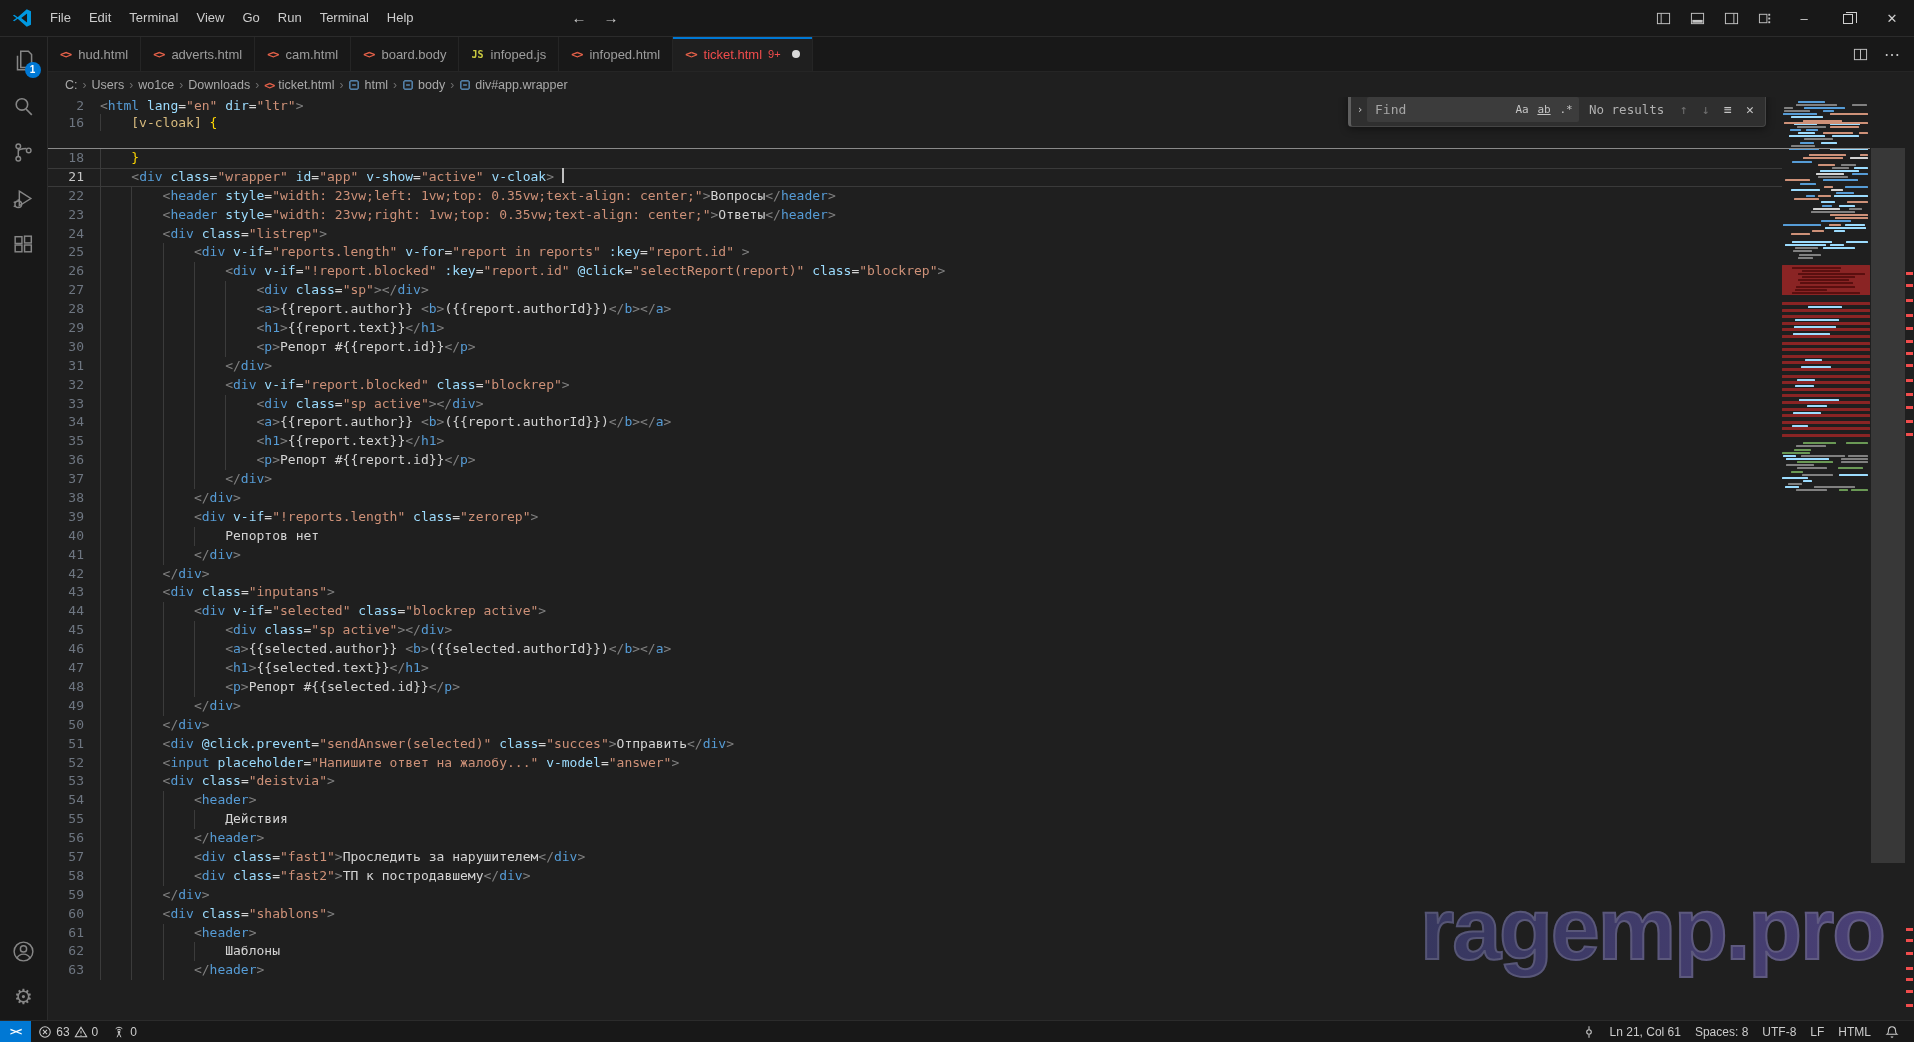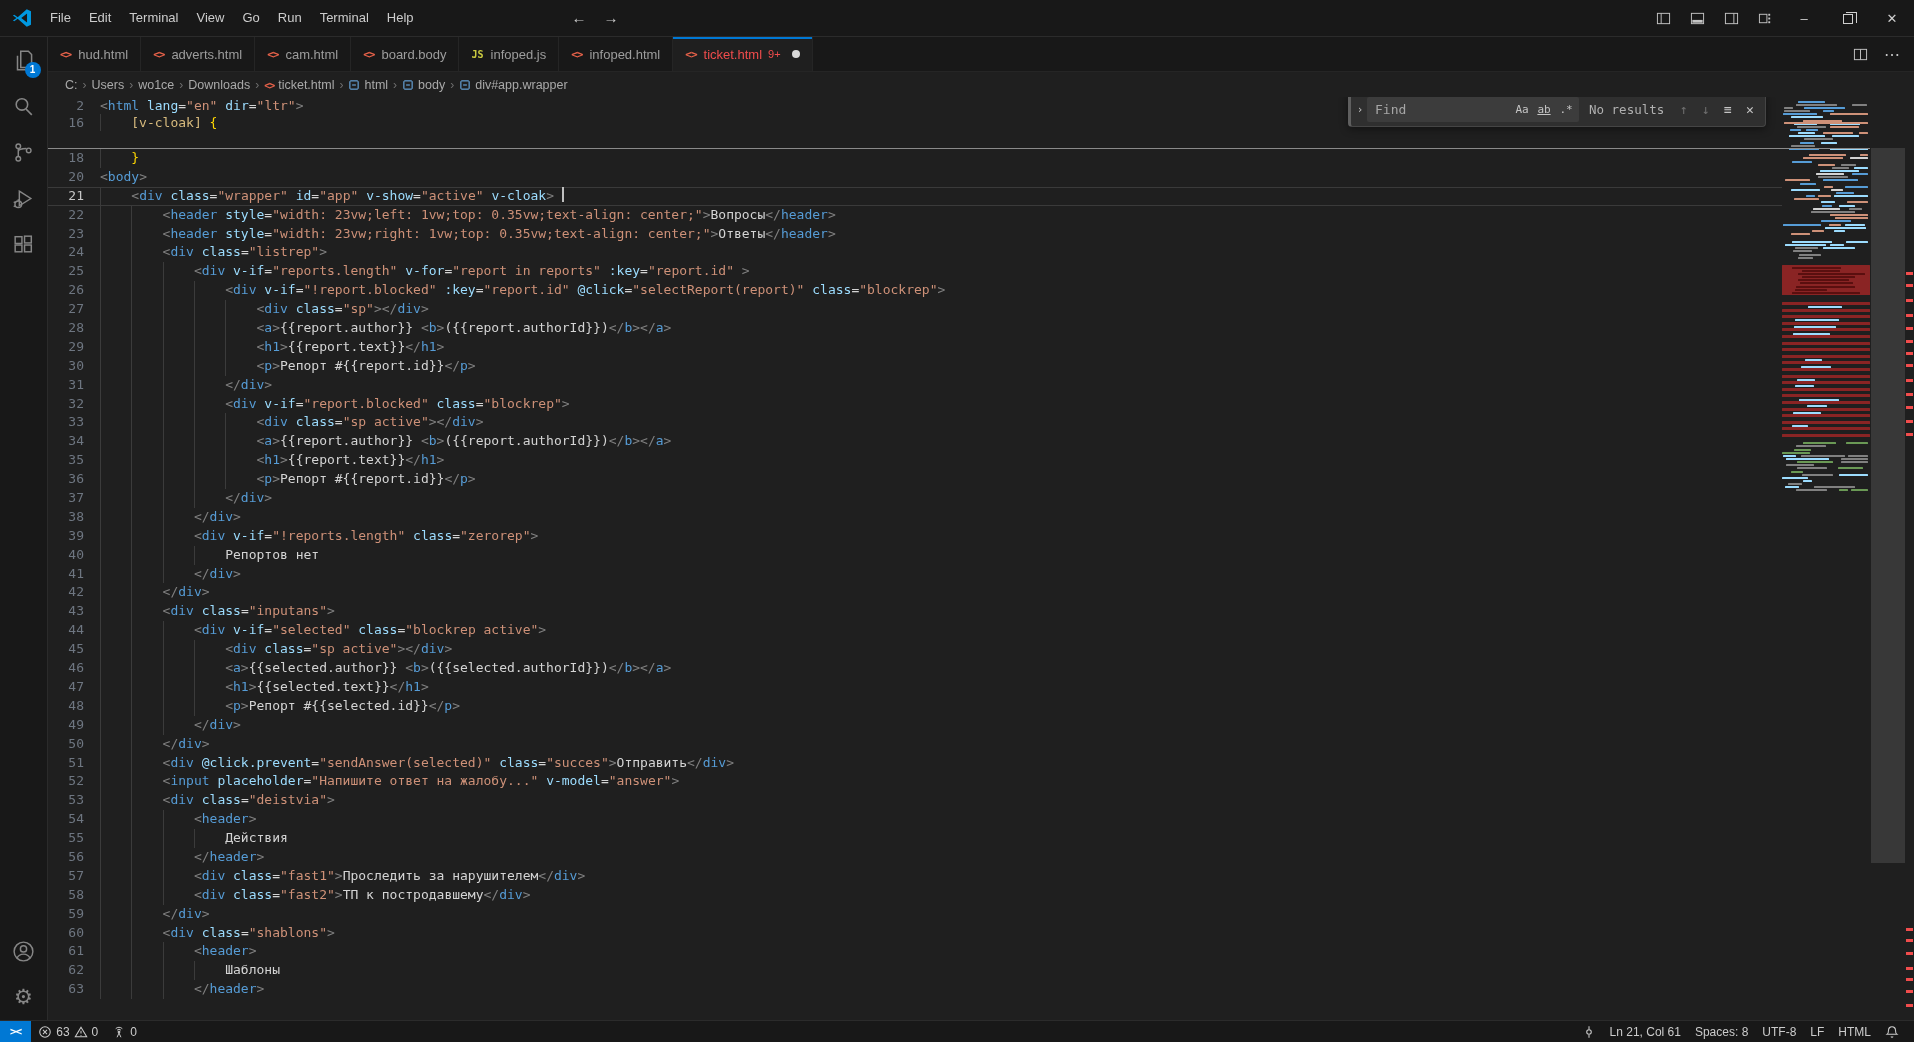--- a/index.html
+++ b/index.html
@@ -319,21 +319,20 @@
       </div>
 
     <div class="editor" id="editor">
       <div class="sticky-lines" id="sticky-host">
           <div class="row"><span class="ln">2</span><span class="txt" style="padding-left: calc(var(--cw) * 4 * 0);"><span style="color: rgb(128, 128, 128);">&lt;</span><span style="color: rgb(86, 156, 214);">html</span><span style="color: rgb(212, 212, 212);"> </span><span style="color: rgb(156, 220, 254);">lang</span><span style="color: rgb(212, 212, 212);">=</span><span style="color: rgb(206, 145, 120);">"en"</span><span style="color: rgb(212, 212, 212);"> </span><span style="color: rgb(156, 220, 254);">dir</span><span style="color: rgb(212, 212, 212);">=</span><span style="color: rgb(206, 145, 120);">"ltr"</span><span style="color: rgb(128, 128, 128);">&gt;</span></span></div>
           <div class="row"><span class="ln">16</span><span class="txt" style="padding-left: calc(var(--cw) * 4 * 1);"><span class="guide" style="left: calc(var(--cw) * 4 * 0);"></span><span style="color: rgb(215, 186, 125);">[v-cloak]</span><span style="color: rgb(212, 212, 212);"> </span><span style="color: rgb(255, 215, 0);">{</span></span></div>
         </div>
       <div class="sticky-sep"></div>
       <div class="code-lines" id="lines-host">
           <div class="row"><span class="ln">18</span><span class="txt" style="padding-left: calc(var(--cw) * 4 * 1);"><span class="guide" style="left: calc(var(--cw) * 4 * 0);"></span><span style="color: rgb(255, 215, 0);">}</span></span></div>
-          <div class="row"><span class="ln">20</span><span class="txt" style="padding-left: calc(var(--cw) * 4 * 0);"><span style="color: rgb(128, 128, 128);">&lt;</span><span style="color: rgb(86, 156, 214);">body</span><span style="color: rgb(128, 128, 128);">&gt;</span></span></div>
           <div class="row cur"><span class="ln">21</span><span class="txt" style="padding-left: calc(var(--cw) * 4 * 1);"><span class="guide" style="left: calc(var(--cw) * 4 * 0);"></span><span style="color: rgb(128, 128, 128);">&lt;</span><span style="color: rgb(86, 156, 214);">div</span><span style="color: rgb(212, 212, 212);"> </span><span style="color: rgb(156, 220, 254);">class</span><span style="color: rgb(212, 212, 212);">=</span><span style="color: rgb(206, 145, 120);">"wrapper"</span><span style="color: rgb(212, 212, 212);"> </span><span style="color: rgb(156, 220, 254);">id</span><span style="color: rgb(212, 212, 212);">=</span><span style="color: rgb(206, 145, 120);">"app"</span><span style="color: rgb(212, 212, 212);"> </span><span style="color: rgb(156, 220, 254);">v-show</span><span style="color: rgb(212, 212, 212);">=</span><span style="color: rgb(206, 145, 120);">"active"</span><span style="color: rgb(212, 212, 212);"> </span><span style="color: rgb(156, 220, 254);">v-cloak</span><span style="color: rgb(128, 128, 128);">&gt;</span><span style="color: rgb(212, 212, 212);"> </span><span class="cursor"></span></span></div>
           <div class="row"><span class="ln">22</span><span class="txt" style="padding-left: calc(var(--cw) * 4 * 2);"><span class="guide" style="left: calc(var(--cw) * 4 * 0);"></span><span class="guide" style="left: calc(var(--cw) * 4 * 1);"></span><span style="color: rgb(128, 128, 128);">&lt;</span><span style="color: rgb(86, 156, 214);">header</span><span style="color: rgb(212, 212, 212);"> </span><span style="color: rgb(156, 220, 254);">style</span><span style="color: rgb(212, 212, 212);">=</span><span style="color: rgb(206, 145, 120);">"width: 23vw;left: 1vw;top: 0.35vw;text-align: center;"</span><span style="color: rgb(128, 128, 128);">&gt;</span><span style="color: rgb(212, 212, 212);">Вопросы</span><span style="color: rgb(128, 128, 128);">&lt;/</span><span style="color: rgb(86, 156, 214);">header</span><span style="color: rgb(128, 128, 128);">&gt;</span></span></div>
           <div class="row"><span class="ln">23</span><span class="txt" style="padding-left: calc(var(--cw) * 4 * 2);"><span class="guide" style="left: calc(var(--cw) * 4 * 0);"></span><span class="guide" style="left: calc(var(--cw) * 4 * 1);"></span><span style="color: rgb(128, 128, 128);">&lt;</span><span style="color: rgb(86, 156, 214);">header</span><span style="color: rgb(212, 212, 212);"> </span><span style="color: rgb(156, 220, 254);">style</span><span style="color: rgb(212, 212, 212);">=</span><span style="color: rgb(206, 145, 120);">"width: 23vw;right: 1vw;top: 0.35vw;text-align: center;"</span><span style="color: rgb(128, 128, 128);">&gt;</span><span style="color: rgb(212, 212, 212);">Ответы</span><span style="color: rgb(128, 128, 128);">&lt;/</span><span style="color: rgb(86, 156, 214);">header</span><span style="color: rgb(128, 128, 128);">&gt;</span></span></div>
           <div class="row"><span class="ln">24</span><span class="txt" style="padding-left: calc(var(--cw) * 4 * 2);"><span class="guide" style="left: calc(var(--cw) * 4 * 0);"></span><span class="guide" style="left: calc(var(--cw) * 4 * 1);"></span><span style="color: rgb(128, 128, 128);">&lt;</span><span style="color: rgb(86, 156, 214);">div</span><span style="color: rgb(212, 212, 212);"> </span><span style="color: rgb(156, 220, 254);">class</span><span style="color: rgb(212, 212, 212);">=</span><span style="color: rgb(206, 145, 120);">"listrep"</span><span style="color: rgb(128, 128, 128);">&gt;</span></span></div>
           <div class="row"><span class="ln">25</span><span class="txt" style="padding-left: calc(var(--cw) * 4 * 3);"><span class="guide" style="left: calc(var(--cw) * 4 * 0);"></span><span class="guide" style="left: calc(var(--cw) * 4 * 1);"></span><span class="guide" style="left: calc(var(--cw) * 4 * 2);"></span><span style="color: rgb(128, 128, 128);">&lt;</span><span style="color: rgb(86, 156, 214);">div</span><span style="color: rgb(212, 212, 212);"> </span><span style="color: rgb(156, 220, 254);">v-if</span><span style="color: rgb(212, 212, 212);">=</span><span style="color: rgb(206, 145, 120);">"reports.length"</span><span style="color: rgb(212, 212, 212);"> </span><span style="color: rgb(156, 220, 254);">v-for</span><span style="color: rgb(212, 212, 212);">=</span><span style="color: rgb(206, 145, 120);">"report in reports"</span><span style="color: rgb(212, 212, 212);"> </span><span style="color: rgb(156, 220, 254);">:key</span><span style="color: rgb(212, 212, 212);">=</span><span style="color: rgb(206, 145, 120);">"report.id"</span><span style="color: rgb(212, 212, 212);"> </span><span style="color: rgb(128, 128, 128);">&gt;</span></span></div>
           <div class="row"><span class="ln">26</span><span class="txt" style="padding-left: calc(var(--cw) * 4 * 4);"><span class="guide" style="left: calc(var(--cw) * 4 * 0);"></span><span class="guide" style="left: calc(var(--cw) * 4 * 1);"></span><span class="guide" style="left: calc(var(--cw) * 4 * 2);"></span><span class="guide" style="left: calc(var(--cw) * 4 * 3);"></span><span style="color: rgb(128, 128, 128);">&lt;</span><span style="color: rgb(86, 156, 214);">div</span><span style="color: rgb(212, 212, 212);"> </span><span style="color: rgb(156, 220, 254);">v-if</span><span style="color: rgb(212, 212, 212);">=</span><span style="color: rgb(206, 145, 120);">"!report.blocked"</span><span style="color: rgb(212, 212, 212);"> </span><span style="color: rgb(156, 220, 254);">:key</span><span style="color: rgb(212, 212, 212);">=</span><span style="color: rgb(206, 145, 120);">"report.id"</span><span style="color: rgb(212, 212, 212);"> </span><span style="color: rgb(156, 220, 254);">@click</span><span style="color: rgb(212, 212, 212);">=</span><span style="color: rgb(206, 145, 120);">"selectReport(report)"</span><span style="color: rgb(212, 212, 212);"> </span><span style="color: rgb(156, 220, 254);">class</span><span style="color: rgb(212, 212, 212);">=</span><span style="color: rgb(206, 145, 120);">"blockrep"</span><span style="color: rgb(128, 128, 128);">&gt;</span></span></div>
           <div class="row"><span class="ln">27</span><span class="txt" style="padding-left: calc(var(--cw) * 4 * 5);"><span class="guide" style="left: calc(var(--cw) * 4 * 0);"></span><span class="guide" style="left: calc(var(--cw) * 4 * 1);"></span><span class="guide" style="left: calc(var(--cw) * 4 * 2);"></span><span class="guide" style="left: calc(var(--cw) * 4 * 3);"></span><span class="guide" style="left: calc(var(--cw) * 4 * 4);"></span><span style="color: rgb(128, 128, 128);">&lt;</span><span style="color: rgb(86, 156, 214);">div</span><span style="color: rgb(212, 212, 212);"> </span><span style="color: rgb(156, 220, 254);">class</span><span style="color: rgb(212, 212, 212);">=</span><span style="color: rgb(206, 145, 120);">"sp"</span><span style="color: rgb(128, 128, 128);">&gt;</span><span style="color: rgb(128, 128, 128);">&lt;/</span><span style="color: rgb(86, 156, 214);">div</span><span style="color: rgb(128, 128, 128);">&gt;</span></span></div>
           <div class="row"><span class="ln">28</span><span class="txt" style="padding-left: calc(var(--cw) * 4 * 5);"><span class="guide" style="left: calc(var(--cw) * 4 * 0);"></span><span class="guide" style="left: calc(var(--cw) * 4 * 1);"></span><span class="guide" style="left: calc(var(--cw) * 4 * 2);"></span><span class="guide" style="left: calc(var(--cw) * 4 * 3);"></span><span class="guide" style="left: calc(var(--cw) * 4 * 4);"></span><span style="color: rgb(128, 128, 128);">&lt;</span><span style="color: rgb(86, 156, 214);">a</span><span style="color: rgb(128, 128, 128);">&gt;</span><span style="color: rgb(212, 212, 212);">{{report.author}} </span><span style="color: rgb(128, 128, 128);">&lt;</span><span style="color: rgb(86, 156, 214);">b</span><span style="color: rgb(128, 128, 128);">&gt;</span><span style="color: rgb(212, 212, 212);">({{report.authorId}})</span><span style="color: rgb(128, 128, 128);">&lt;/</span><span style="color: rgb(86, 156, 214);">b</span><span style="color: rgb(128, 128, 128);">&gt;</span><span style="color: rgb(128, 128, 128);">&lt;/</span><span style="color: rgb(86, 156, 214);">a</span><span style="color: rgb(128, 128, 128);">&gt;</span></span></div>
           <div class="row"><span class="ln">29</span><span class="txt" style="padding-left: calc(var(--cw) * 4 * 5);"><span class="guide" style="left: calc(var(--cw) * 4 * 0);"></span><span class="guide" style="left: calc(var(--cw) * 4 * 1);"></span><span class="guide" style="left: calc(var(--cw) * 4 * 2);"></span><span class="guide" style="left: calc(var(--cw) * 4 * 3);"></span><span class="guide" style="left: calc(var(--cw) * 4 * 4);"></span><span style="color: rgb(128, 128, 128);">&lt;</span><span style="color: rgb(86, 156, 214);">h1</span><span style="color: rgb(128, 128, 128);">&gt;</span><span style="color: rgb(212, 212, 212);">{{report.text}}</span><span style="color: rgb(128, 128, 128);">&lt;/</span><span style="color: rgb(86, 156, 214);">h1</span><span style="color: rgb(128, 128, 128);">&gt;</span></span></div>
           <div class="row"><span class="ln">30</span><span class="txt" style="padding-left: calc(var(--cw) * 4 * 5);"><span class="guide" style="left: calc(var(--cw) * 4 * 0);"></span><span class="guide" style="left: calc(var(--cw) * 4 * 1);"></span><span class="guide" style="left: calc(var(--cw) * 4 * 2);"></span><span class="guide" style="left: calc(var(--cw) * 4 * 3);"></span><span class="guide" style="left: calc(var(--cw) * 4 * 4);"></span><span style="color: rgb(128, 128, 128);">&lt;</span><span style="color: rgb(86, 156, 214);">p</span><span style="color: rgb(128, 128, 128);">&gt;</span><span style="color: rgb(212, 212, 212);">Репорт #{{report.id}}</span><span style="color: rgb(128, 128, 128);">&lt;/</span><span style="color: rgb(86, 156, 214);">p</span><span style="color: rgb(128, 128, 128);">&gt;</span></span></div>
@@ -558,20 +557,21 @@
           <div class="ov-mark" style="top: 322.822px; background: rgb(241, 76, 76);"></div>
           <div class="ov-mark" style="top: 335.847px; background: rgb(241, 76, 76);"></div>
           <div class="ov-mark" style="top: 830.7px; background: rgb(241, 76, 76);"></div>
           <div class="ov-mark" style="top: 842.455px; background: rgb(241, 76, 76);"></div>
           <div class="ov-mark" style="top: 854.552px; background: rgb(241, 76, 76);"></div>
           <div class="ov-mark" style="top: 870.21px; background: rgb(241, 76, 76);"></div>
           <div class="ov-mark" style="top: 880.591px; background: rgb(241, 76, 76);"></div>
           <div class="ov-mark" style="top: 893.006px; background: rgb(241, 76, 76);"></div>
           <div class="ov-mark" style="top: 907.396px; background: rgb(241, 76, 76);"></div>
         </div>
+      <div class="watermark">ragemp.pro</div>
     </div>
   </div>
 </div>
 
 <div class="statusbar">
   <div class="sb-remote">&gt;&lt;</div>
   <div class="sb-item">
     <svg class="sbi" width="14" height="14" viewBox="0 0 16 16">
         <circle cx="8" cy="8" r="6" fill="none" stroke="#cccccc" stroke-width="1.2"></circle>
         <path d="M5.7 5.7l4.6 4.6M10.3 5.7l-4.6 4.6" stroke="#cccccc" stroke-width="1.2"></path>

